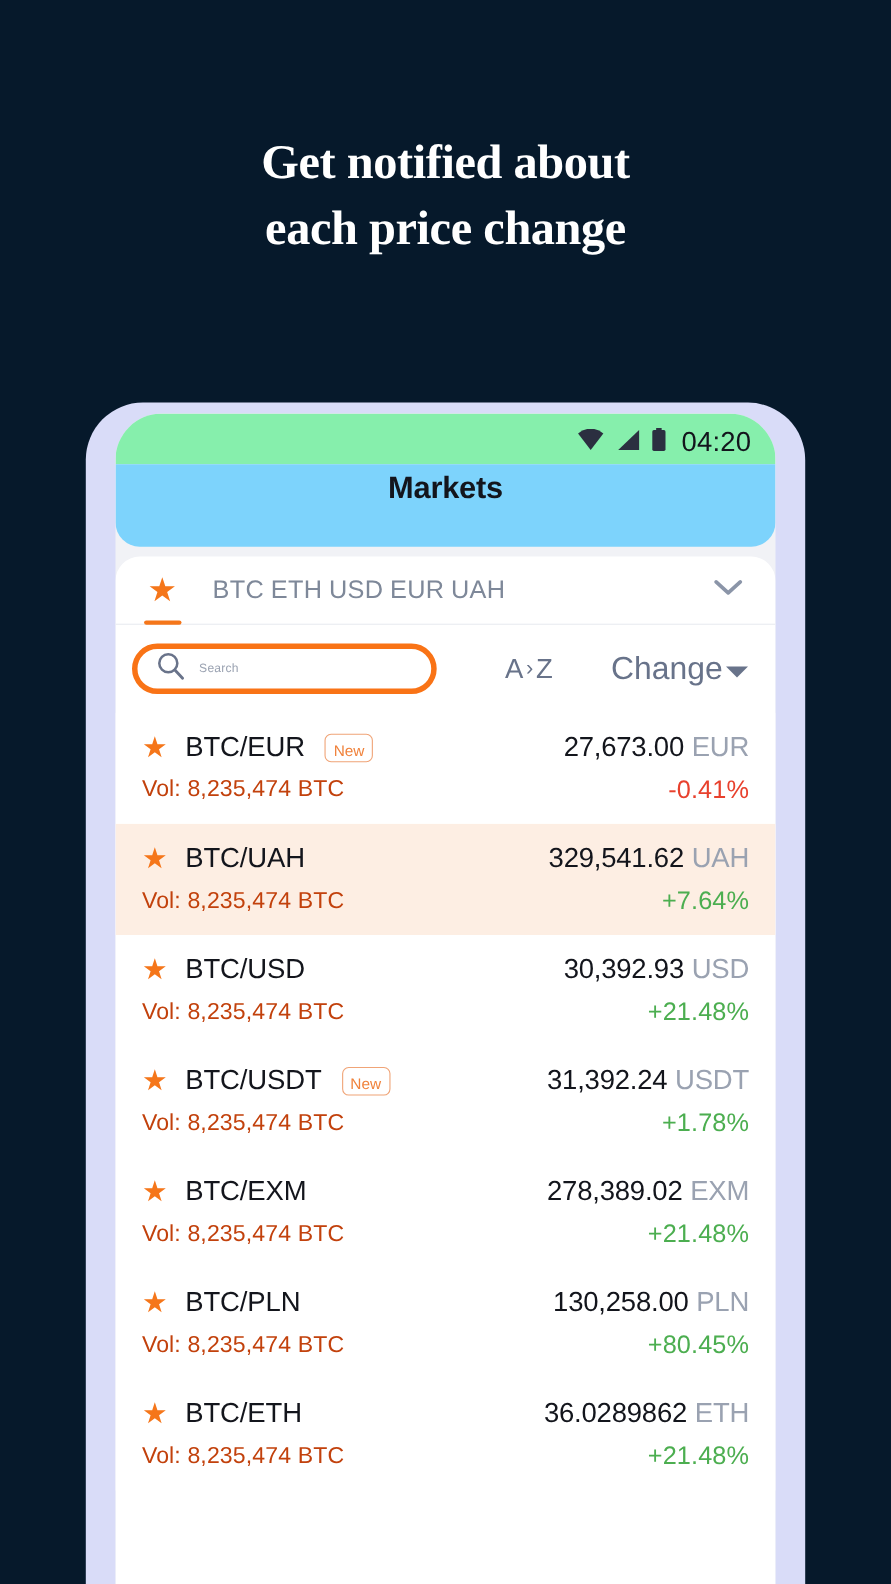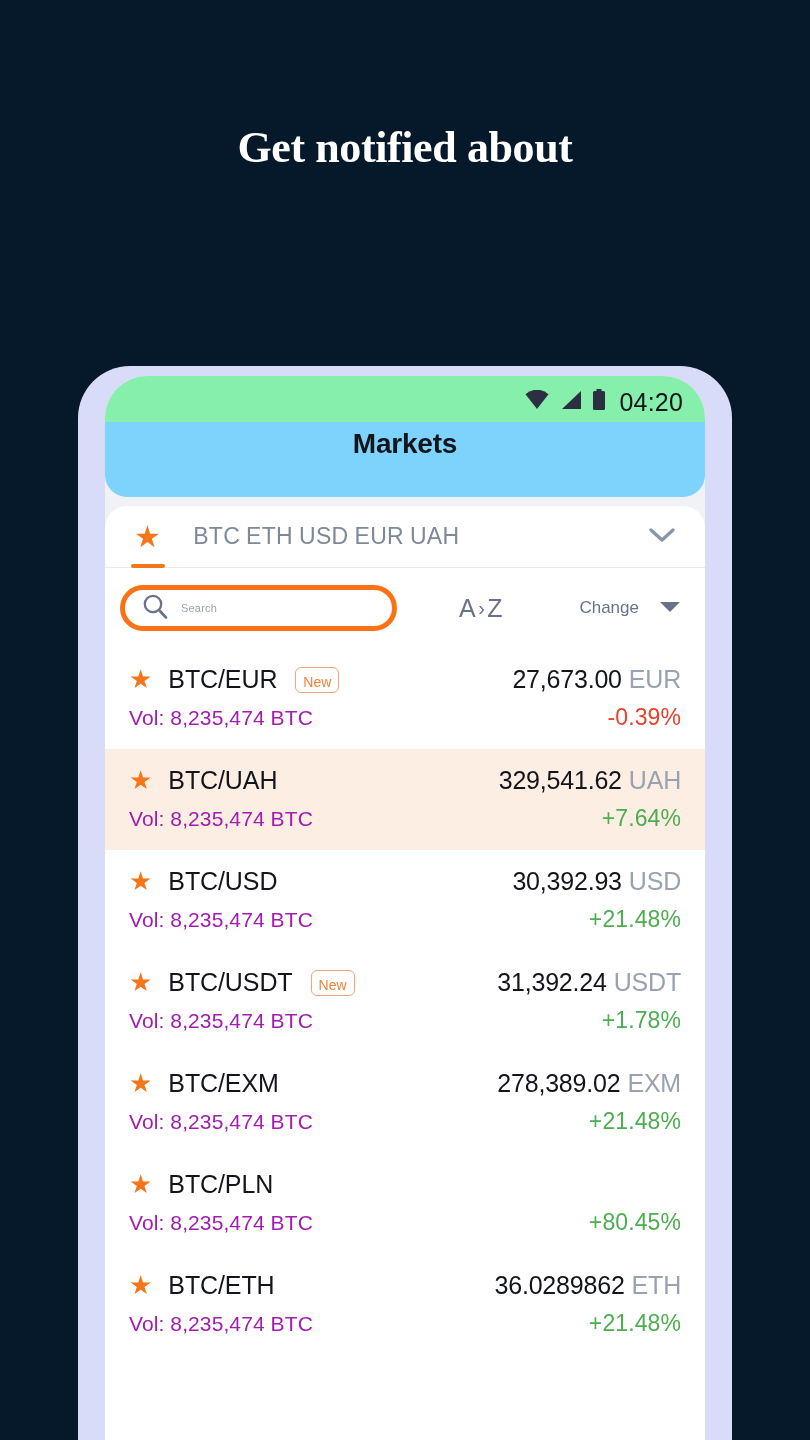--- a/index.html
+++ b/index.html
@@ -171,25 +171,25 @@
     font-size: 25px;
     color: #68738a;
     letter-spacing: 0.5px;
     display: flex;
     align-items: center;
     gap: 2px;
   }
   .sort-az .chev { font-size: 20px; }
   .sort-change {
     margin-left: auto;
-    font-size: 17px;
+    font-size: 29px;
     color: #68738a;
     display: flex;
     align-items: center;
-    gap: 20px;
+    gap: 2px;
   }
 
   
   .market-list { background: #ffffff; }
   .market-row {
     height: 101px;
     padding: 17px 24px 0 24px;
     position: relative;
   }
   .market-row.highlight { background: #fdeee3; }
@@ -231,36 +231,37 @@
     font-size: 25px;
     color: #13151c;
     display: flex;
     align-items: center;
     gap: 7px;
     letter-spacing: -0.2px;
   }
   .price-currency { color: #9aa2b1; }
   .vol-text {
     font-size: 21px;
-    color: #a21caf;
+    color: #c2410c;
     letter-spacing: 0.1px;
   }
   .change-text {
     font-size: 23px;
     font-weight: normal;
     letter-spacing: 0.1px;
   }
   .change-up { color: #4cae50; }
   .change-down { color: #e8412d; }
 </style>
 </head>
 <body>
 
 <div class="promo-headline">
   <span class="line">Get notified about</span>
+  <span class="line">each price change</span>
 </div>
 
 <div class="phone-frame">
   <div class="phone-screen">
 
     <div class="status-bar">
       <span class="status-icon">
         <svg width="26" height="20" viewBox="0 0 26 20">
           <path d="M13 19 L1.5 4.2 A17 17 0 0 1 24.5 4.2 Z" fill="#2b2f40"></path>
         </svg>
@@ -339,21 +340,21 @@
               <span class="pair-name">BTC/EUR</span>
               <span class="new-badge">New</span>
             </div>
             <div class="price-wrap">
               <span>27,673.00</span>
               <span class="price-currency">EUR</span>
             </div>
           </div>
           <div class="row-bottom">
             <span class="vol-text">Vol: 8,235,474 BTC</span>
-            <span class="change-text change-down">-0.39%</span>
+            <span class="change-text change-down">-0.41%</span>
           </div>
         </div>
 
         <div class="market-row highlight">
           <div class="row-top">
             <div class="pair-left">
               <span class="fav-star">★</span>
               <span class="pair-name">BTC/UAH</span>
             </div>
             <div class="price-wrap">
@@ -417,20 +418,24 @@
             <span class="vol-text">Vol: 8,235,474 BTC</span>
             <span class="change-text change-up">+21.48%</span>
           </div>
         </div>
 
         <div class="market-row">
           <div class="row-top">
             <div class="pair-left">
               <span class="fav-star">★</span>
               <span class="pair-name">BTC/PLN</span>
+            </div>
+            <div class="price-wrap">
+              <span>130,258.00</span>
+              <span class="price-currency">PLN</span>
             </div>
           </div>
           <div class="row-bottom">
             <span class="vol-text">Vol: 8,235,474 BTC</span>
             <span class="change-text change-up">+80.45%</span>
           </div>
         </div>
 
         <div class="market-row">
           <div class="row-top">

